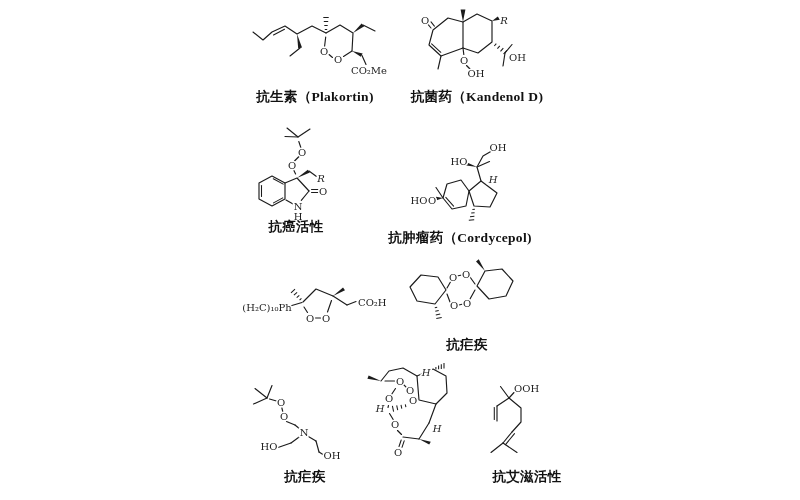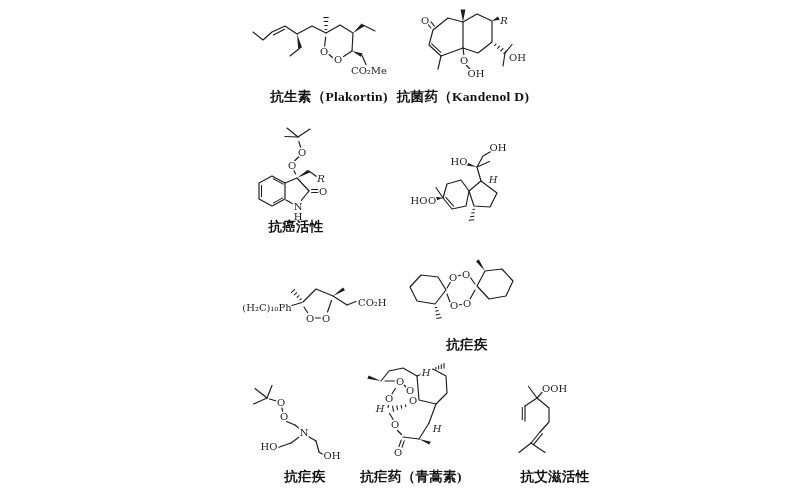--- a/index.html
+++ b/index.html
@@ -35,21 +35,21 @@
       <line class="b" x1="107.5" y1="52.5" x2="104" y2="49.5"></line>
       <line class="b" x1="99.5" y1="42" x2="100.7" y2="32"></line>
       <polygon class="w" points="128,28 136.6,18.6 139.3,21.2"></polygon>
       <line class="b" x1="138" y1="20" x2="150" y2="26"></line>
       <polygon class="w" points="127,46 135.8,51.8 137.7,48.5"></polygon>
       <line class="b" x1="137" y1="50.5" x2="141" y2="59.5"></line>
       <text class="atom" x="99" y="49.5">O</text>
       <text class="atom" x="113" y="57.5">O</text>
       <text class="atom" x="144" y="68.5">CO₂Me</text>
     </svg>
-    <figcaption class="cap" style="left:104px;top:83px;text-align:right;">抗生素（Plakortin)</figcaption>
+    <figcaption class="cap" style="left:90px;top:83px;text-align:right;">抗生素（Plakortin)</figcaption>
   </figure>
 
   <figure class="mol" style="left:404px;top:2px;">
     <svg width="170" height="90" viewBox="0 0 170 90">
       <path class="b" d="M29,28 44,16 59,20 59,46 37,54 25,43 Z"></path>
       <path class="b" d="M59,20 73,12 88,19 88,40 74,51 59,46"></path>
       <line class="d" x1="27" y1="26" x2="23.6" y2="21.8"></line>
       <line class="d" x1="30.4" y1="24.1" x2="27" y2="19.9"></line>
       <line class="d" x1="27.6" y1="41.8" x2="36.8" y2="50.3"></line>
       <line class="b" x1="37" y1="54" x2="34" y2="67"></line>
@@ -59,21 +59,21 @@
       <line class="b" x1="101" y1="51" x2="108" y2="42.5"></line>
       <line class="b" x1="101" y1="51" x2="99" y2="64"></line>
       <line class="b" x1="59" y1="46" x2="59.8" y2="52.5"></line>
       <line class="b" x1="62.5" y1="63.5" x2="66.5" y2="67.5"></line>
       <text class="atom" x="21" y="21.5">O</text>
       <text class="atom it" x="100" y="21.5">R</text>
       <text class="atom st" x="105" y="59">OH</text>
       <text class="atom" x="60" y="61.5">O</text>
       <text class="atom" x="72" y="74.5">OH</text>
     </svg>
-    <figcaption class="cap" style="left:59px;top:86px;">抗菌药（Kandenol D)</figcaption>
+    <figcaption class="cap" style="left:73px;top:86px;">抗菌药（Kandenol D)</figcaption>
   </figure>
 
   <figure class="mol" style="left:243px;top:116px;">
     <svg width="135" height="112" viewBox="0 0 135 112">
       <path class="b" d="M16,67 29,60 42,67 42,83 29,90 16,83 Z"></path>
       <line class="d" x1="30.3" y1="62.8" x2="40.2" y2="68.1"></line>
       <line class="d" x1="39.8" y1="81.9" x2="30.5" y2="86.9"></line>
       <line class="d" x1="18.5" y1="80.5" x2="18.5" y2="69.5"></line>
       <path class="b" d="M42,67 54,62 66,75"></path>
       <line class="b" x1="66" y1="75" x2="58.3" y2="84.3"></line>
@@ -108,20 +108,21 @@
       <line class="d" x1="47.8" y1="75.4" x2="55.6" y2="84.2"></line>
       <line class="b" x1="26.5" y1="78" x2="28.5" y2="78"></line>
       <polygon class="w" points="45,76 38,74.8 38,78.6"></polygon>
       <line class="b" x1="45" y1="76" x2="38" y2="65.5"></line>
       <text class="atom" x="100" y="28.5">OH</text>
       <text class="atom" x="61" y="42.5">HO</text>
       <text class="atom it" x="95" y="60.5">H</text>
       <text class="atom" x="21" y="81.5">HO</text>
       <text class="atom" x="34" y="81.5">O</text>
     </svg>
+    <figcaption class="cap" style="left:62px;top:107px;">抗肿瘤药（Cordycepol)</figcaption>
   </figure>
 
   <figure class="mol" style="left:217px;top:278px;">
     <svg width="180" height="68" viewBox="0 0 180 68">
       <line class="b" x1="71.5" y1="28.5" x2="85" y2="24.5"></line>
       <path class="h" d="M84.4,20.4 82.6,22.1 M82.3,17.4 79.7,19.6 M80.1,14.3 76.9,17.2 M78,11.2 74,14.8"></path>
       <path class="b" d="M86,24 99,11 116,18"></path>
       <line class="b" x1="114.5" y1="22.5" x2="110.5" y2="34"></line>
       <line class="b" x1="103.5" y1="40" x2="98.5" y2="40"></line>
       <line class="b" x1="90.5" y1="34.5" x2="87" y2="29"></line>
@@ -201,24 +202,23 @@
       <text class="atom" x="44" y="26.5">O</text>
       <text class="atom" x="54" y="35.5">O</text>
       <text class="atom" x="33" y="43.5">O</text>
       <text class="atom" x="57" y="45.5">O</text>
       <text class="atom" x="39" y="69.5">O</text>
       <text class="atom" x="42" y="97.5">O</text>
       <text class="atom it" x="70" y="17.5">H</text>
       <text class="atom it" x="24" y="53.5">H</text>
       <text class="atom it" x="81" y="73.5">H</text>
     </svg>
-    <figcaption class="cap" style="left:55px;top:110px;">抗疟药（青蒿素)</figcaption>
-  </figure>
-
-  <figure class="mol" style="left:506px;top:366px;text-align:center;">
+  </figure>
+
+  <figure class="mol" style="left:478px;top:366px;text-align:center;">
     <svg width="100" height="102" viewBox="0 0 100 102">
       <line class="b" x1="31" y1="32" x2="36" y2="26.5"></line>
       <line class="b" x1="31" y1="32" x2="22.5" y2="20.5"></line>
       <line class="b" x1="31" y1="32" x2="19" y2="40"></line>
       <line class="b" x1="19" y1="40" x2="19" y2="55"></line>
       <line class="d" x1="16.3" y1="41.5" x2="16.3" y2="53.5"></line>
       <path class="b" d="M31,32 43,42 43,56 34,66"></path>
       <line class="b" x1="34" y1="66" x2="25" y2="77"></line>
       <line class="d" x1="36.5" y1="67.6" x2="27.5" y2="78.6"></line>
       <line class="b" x1="25" y1="77" x2="13" y2="86.5"></line>

